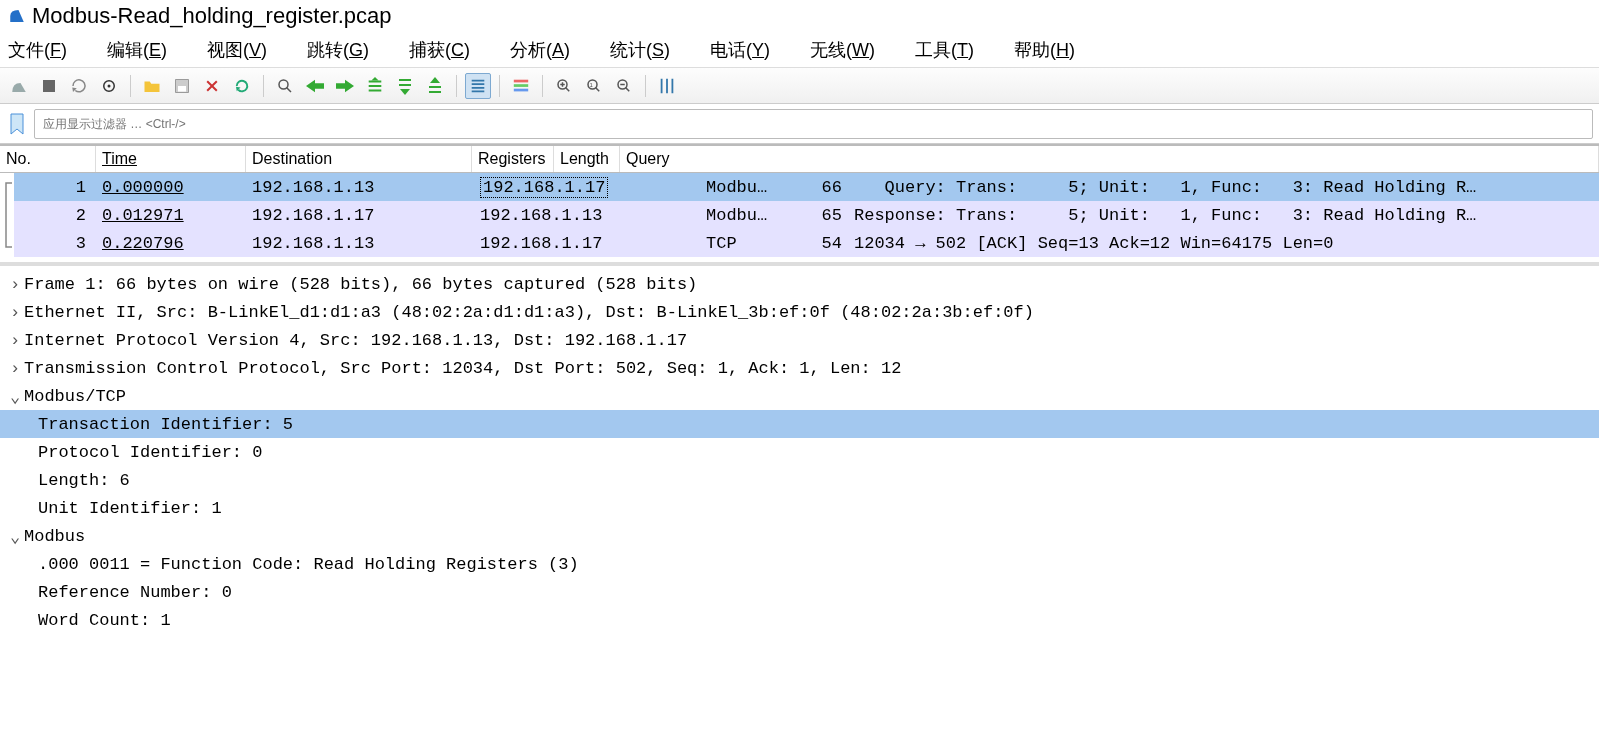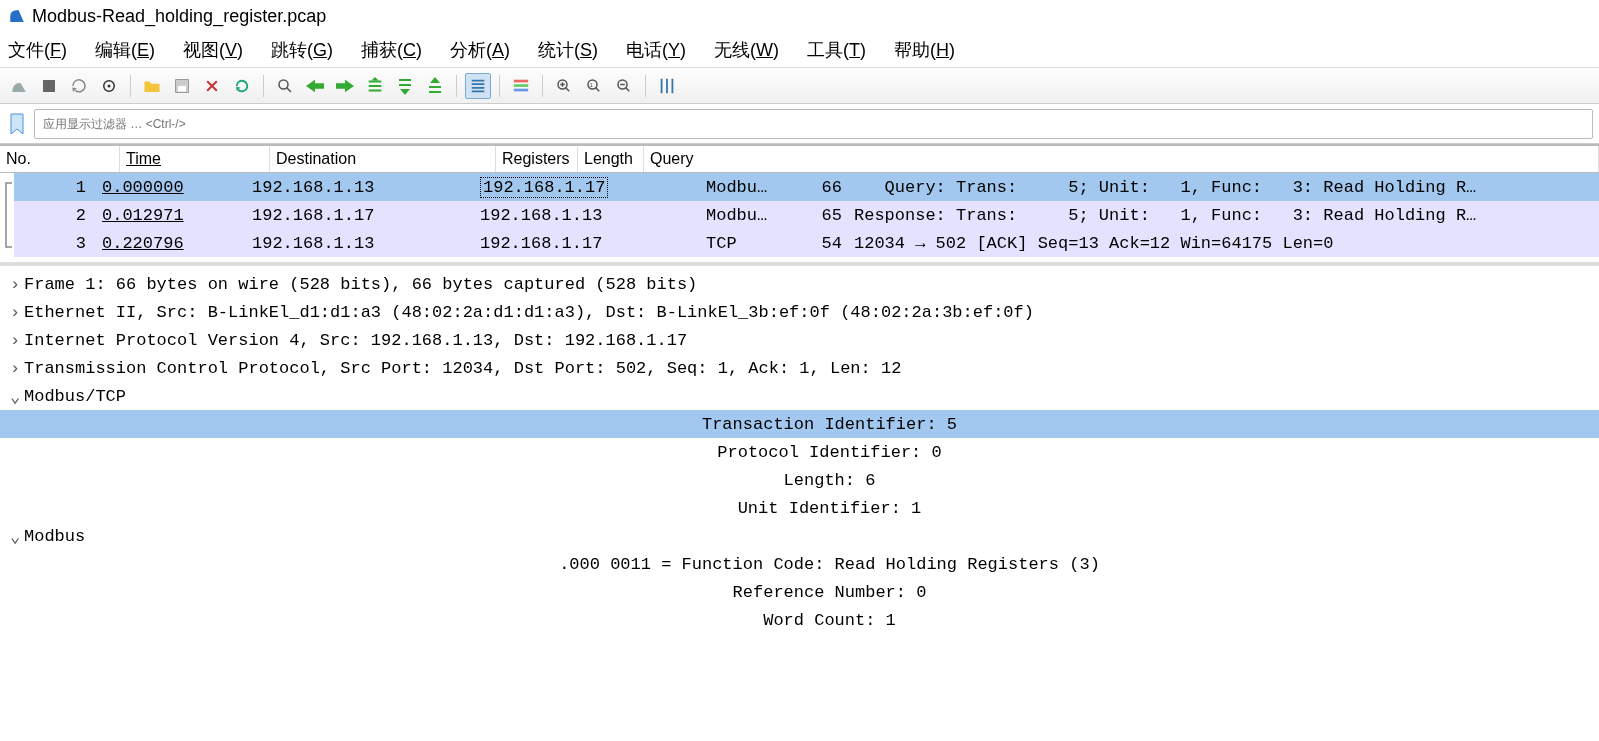--- a/index.html
+++ b/index.html
@@ -1,49 +1,49 @@
 <!DOCTYPE html>
 <html><head>
 <meta charset="utf-8">
 <style>
 * { box-sizing: border-box; margin: 0; padding: 0; }
 body { font-family: "Segoe UI", Arial, sans-serif; font-size: 14px; background: #fff; color: #000; overflow: hidden; }
-.titlebar { display: flex; align-items: center; padding: 4px 8px; height: 32px; font-size: 18px; }
+.titlebar { display: flex; align-items: center; padding: 4px 8px; height: 32px; font-size: 22px; }
 .titlebar svg { margin-right: 6px; }
-.menubar { display: flex; align-items: center; padding: 4px 8px; height: 36px; border-bottom: 1px solid #ddd; gap: 28px; font-size: 18px; }
+.menubar { display: flex; align-items: center; padding: 4px 8px; height: 36px; border-bottom: 1px solid #ddd; gap: 40px; font-size: 18px; }
 .menubar span u { text-decoration: underline; }
 .toolbar { display: flex; align-items: center; padding: 2px 6px; height: 36px; background: linear-gradient(#fdfdfd,#f0f0f0); border-bottom: 1px solid #ccc; gap: 4px; }
 .toolbar .sep { width: 1px; height: 22px; background: #ccc; margin: 0 4px; }
 .toolbar .btn { width: 26px; height: 26px; display: flex; align-items: center; justify-content: center; border-radius: 2px; cursor: pointer; }
 .toolbar .btn.active { background: #cfe2f3; border: 1px solid #7da9d1; }
 .filterbar { display: flex; align-items: center; padding: 4px 6px; height: 40px; border-bottom: 1px solid #ccc; gap: 6px; }
 .bookmark-ribbon { width: 22px; height: 28px; display:flex; align-items:center; justify-content:center; }
 .filterbox { flex: 1; display:flex; align-items:center; height: 30px; border: 1px solid #bbb; border-radius: 2px; background:#fff; padding: 0 8px; }
 .filterbox input { border:none; outline:none; flex:1; font-size: 12px; color:#999; }
 .packet-table { font-family: Consolas, "Courier New", monospace; font-size: 17px; width:100%; }
 .pheader { display:flex; background:#fff; border-top:2px solid #bbb; border-bottom:1px solid #bbb; }
 .pheader .col { padding: 4px 6px; border-right:1px solid #ddd; font-family:"Segoe UI", Arial, sans-serif; font-size:16px; }
 .prow { display:flex; height:28px; align-items:center; white-space:pre; }
 .prow .col { padding: 2px 6px; overflow:hidden; text-overflow: ellipsis; }
-.col-no { width: 120px; text-align:right; padding-right:10px!important; }
+.col-no { width: 96px; text-align:right; padding-right:10px!important; }
 .col-time { width: 150px; text-decoration: underline; }
 .col-src { width: 228px; }
 .col-dst { width: 226px; }
 .col-proto { width: 82px; }
 .col-len { width: 66px; text-align:right; }
 .col-info { flex: 1; }
 .row-sel { background:#a3c8ef; }
 .row-sel .col-dst span { border: 1px dotted #000; padding: 0 2px; display:inline-block; }
 .row-assoc { background:#e4e2ff; }
 .row-plain { background:#e4e2ff; }
 .details { font-family: Consolas, "Courier New", monospace; font-size:17px; padding: 4px 0; border-top: 4px solid #ddd; background:#fff; }
 .drow { display:flex; align-items:center; height:28px; padding-left: 6px; white-space:pre; }
 .drow.selected { background:#a3c8ef; }
 .chevron { width: 18px; display:inline-flex; justify-content:center; color:#555; }
-.indent2 { padding-left: 60px; justify-content: center; }
+.indent2 { padding-left: 38px; }
 </style>
 </head>
 <body>
 
 <div class="titlebar">
   <svg width="18" height="18" viewBox="0 0 24 24">
       <path fill="#2470c8" d="M3 20 L3 12 Q 3 4 14 4 L21 20 Z"></path>
     </svg>
   <span>Modbus-Read_holding_register.pcap</span>
 </div>

